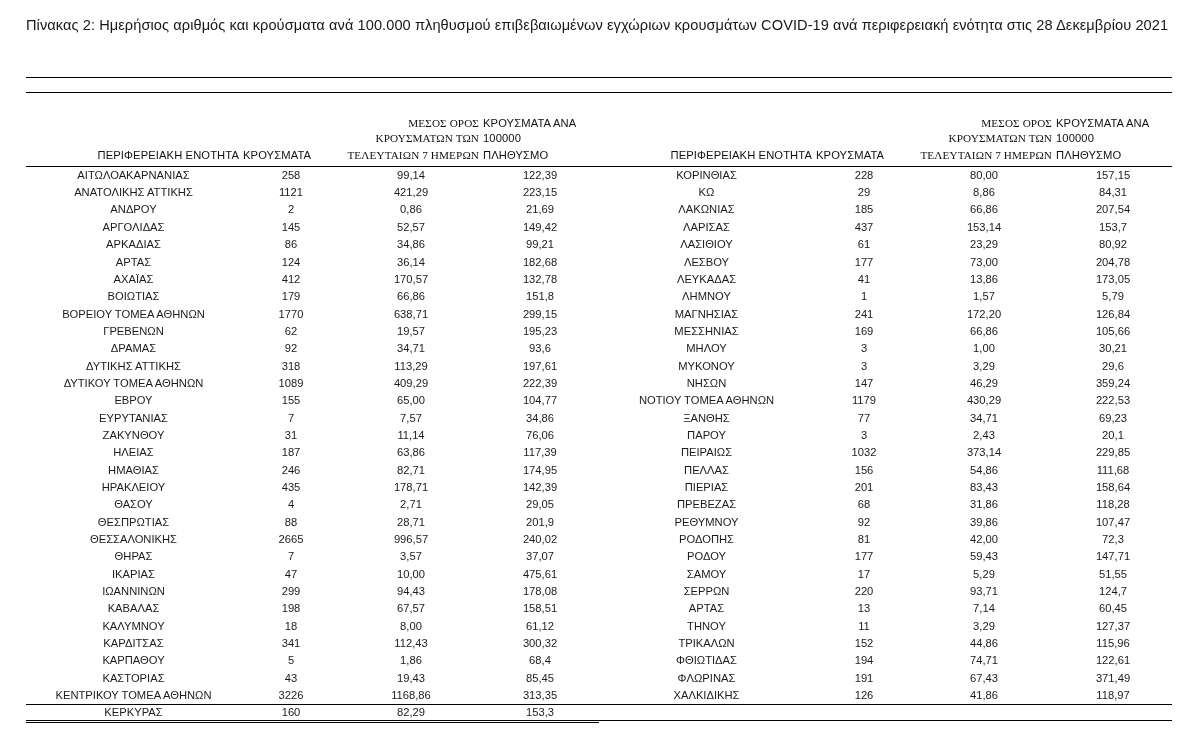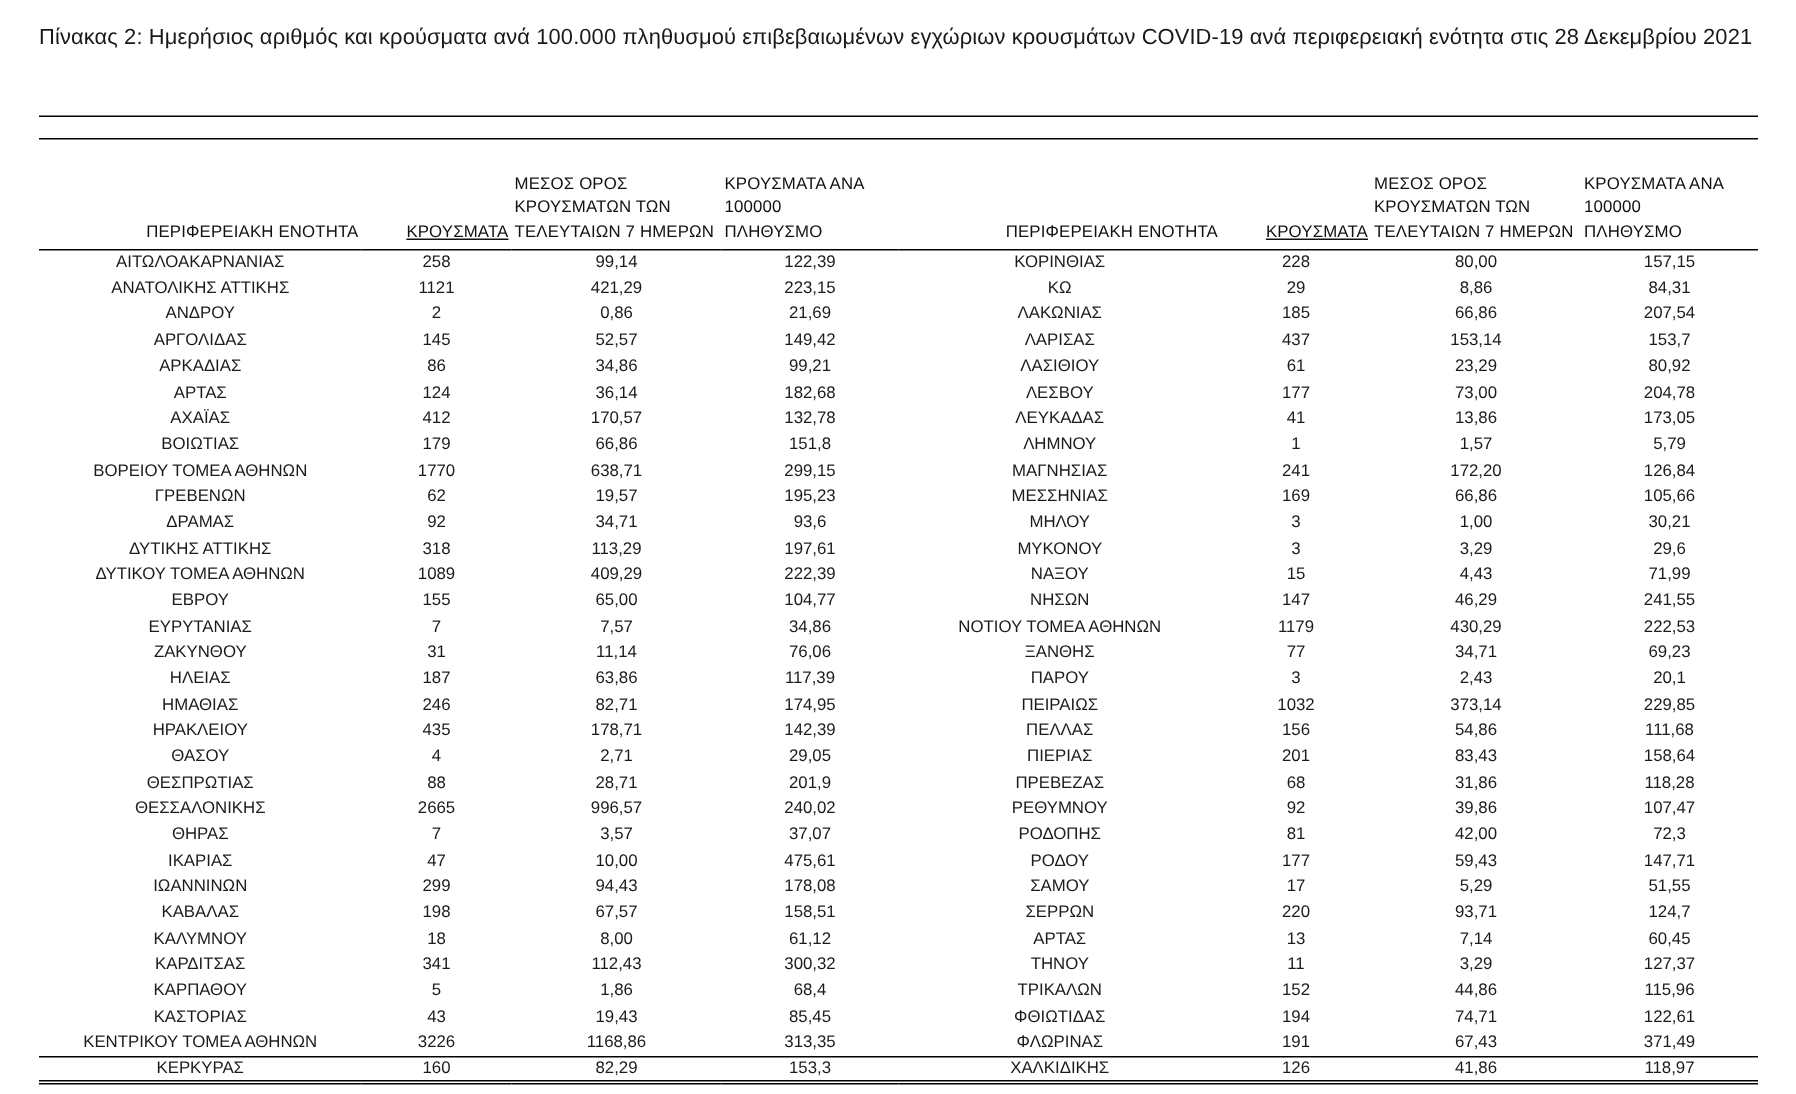--- a/index.html
+++ b/index.html
@@ -93,22 +93,22 @@
     border-bottom: 1.3px solid #000;
   }
 
   
   col.c-name   { width: 215px; }
   col.c-cases  { width: 100px; }
   col.c-avg    { width: 140px; }
   col.c-per100 { width: 118px; }
 
   .th-name   { text-align: right; }
-  .th-cases  { text-align: right; text-decoration: underline; }
-  .th-avg    { text-align: left; }
+  .th-cases  { text-align: left; }
+  .th-avg    { text-align: right; font-family: Liberation Serif, serif; }
   .th-per    { text-align: left; }
 
   td.name   { text-align: center; }
   td.cases  { text-align: center; }
   td.avg    { text-align: center; }
   td.per    { text-align: center; }
 
   .hdr-spacer { height: 46px; }
   .hdr-line { display: block; }
 </style>
@@ -442,30 +442,24 @@
               <td class="avg">1,00</td>
               <td class="per">30,21</td>
             </tr>
             <tr>
               <td class="name">ΜΥΚΟΝΟΥ</td>
               <td class="cases">3</td>
               <td class="avg">3,29</td>
               <td class="per">29,6</td>
             </tr>
             <tr>
-              <td class="name">ΝΑΞΟΥ</td>
-              <td class="cases">15</td>
-              <td class="avg">4,43</td>
-              <td class="per">71,99</td>
-            </tr>
-            <tr>
               <td class="name">ΝΗΣΩΝ</td>
               <td class="cases">147</td>
               <td class="avg">46,29</td>
-              <td class="per">241,55</td>
+              <td class="per">359,24</td>
             </tr>
             <tr>
               <td class="name">ΝΟΤΙΟΥ ΤΟΜΕΑ ΑΘΗΝΩΝ</td>
               <td class="cases">1179</td>
               <td class="avg">430,29</td>
               <td class="per">222,53</td>
             </tr>
             <tr>
               <td class="name">ΞΑΝΘΗΣ</td>
               <td class="cases">77</td>

